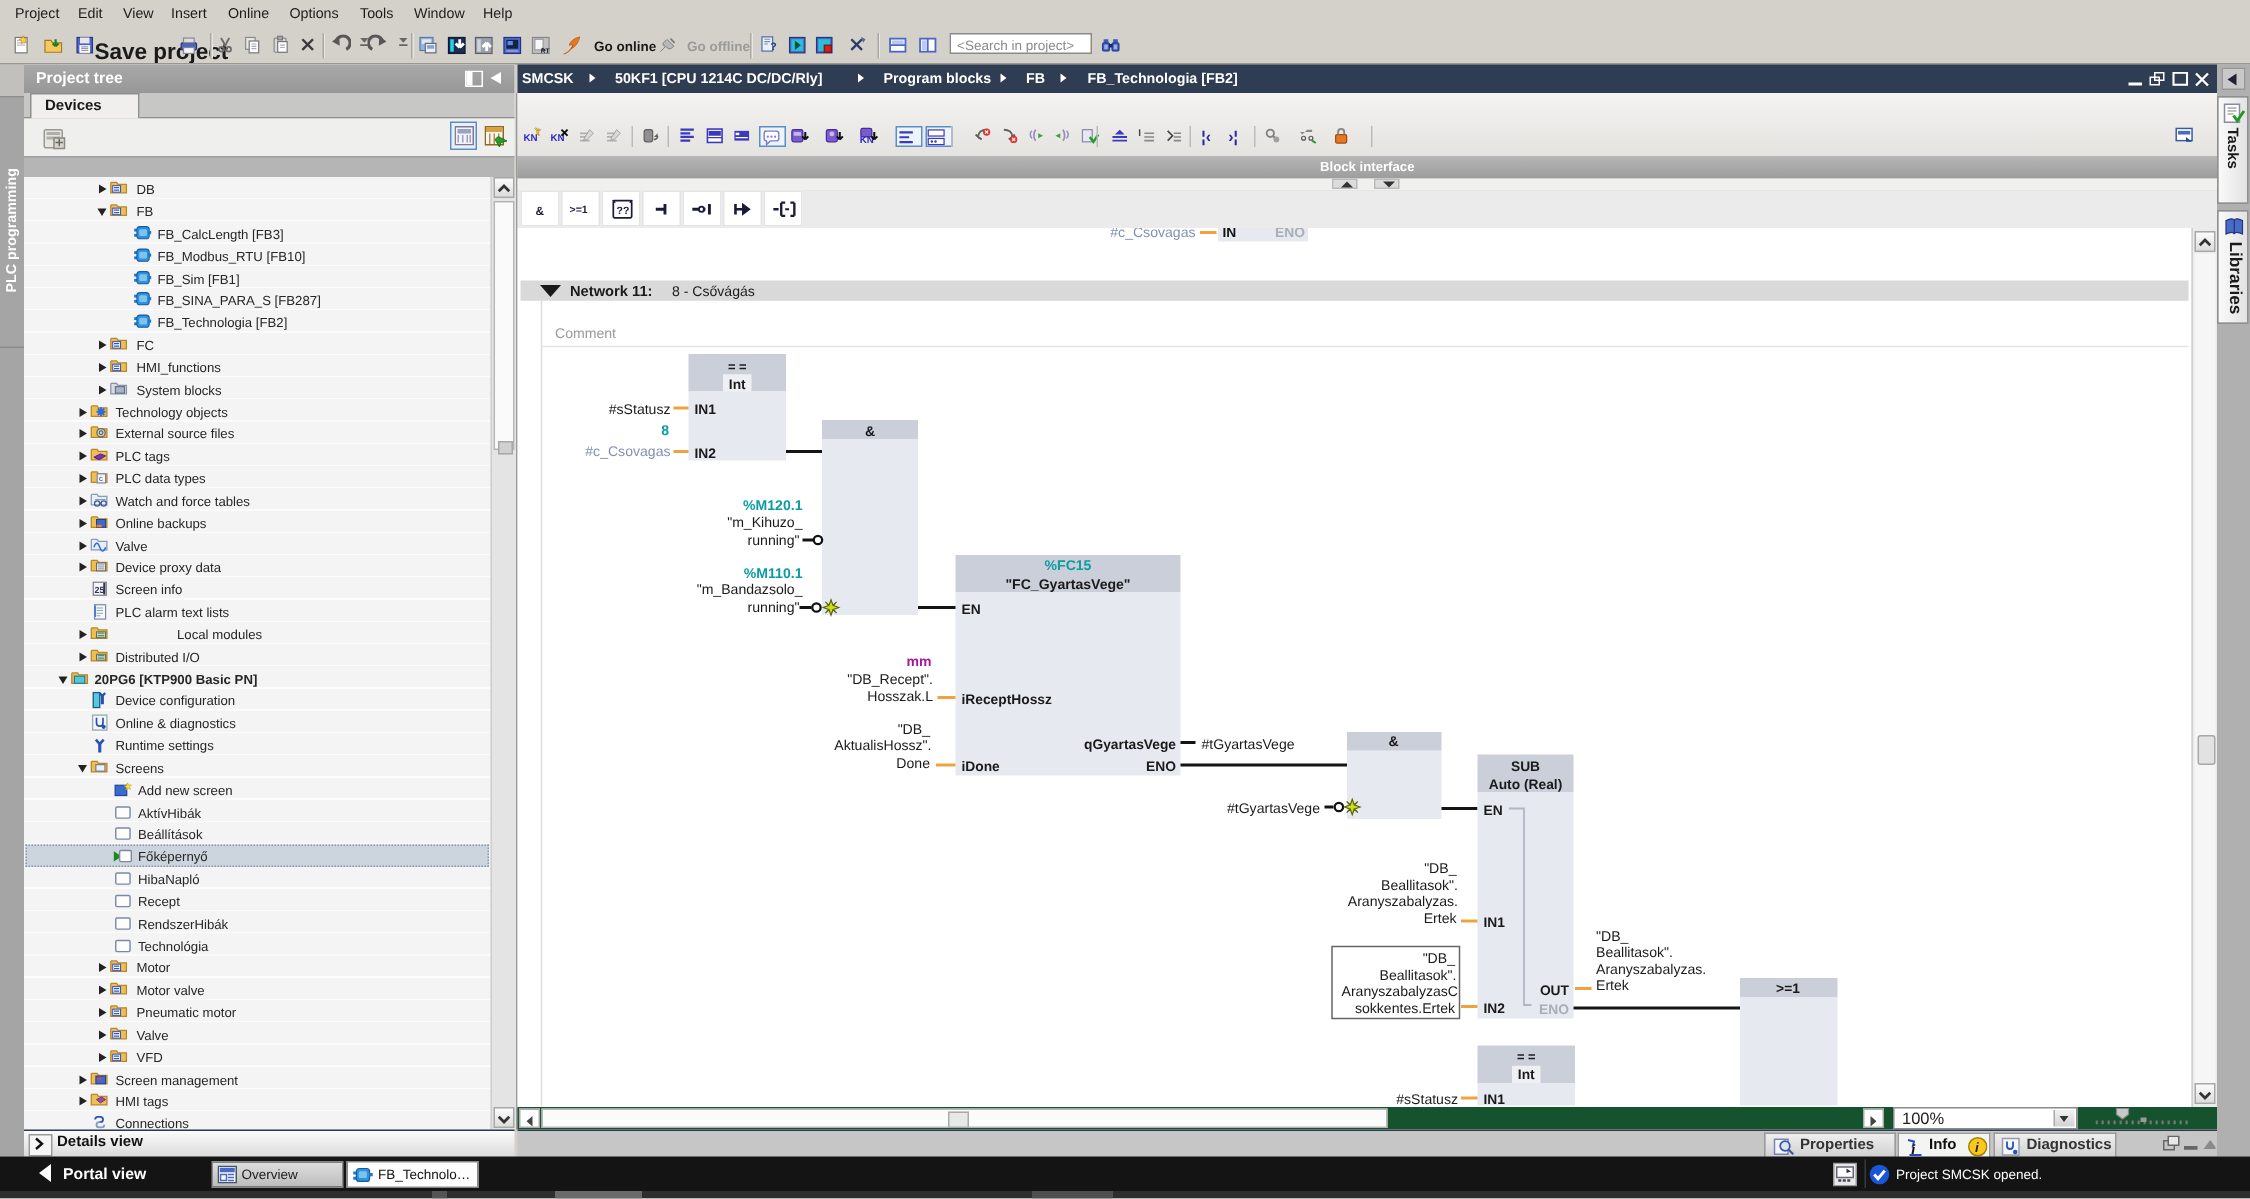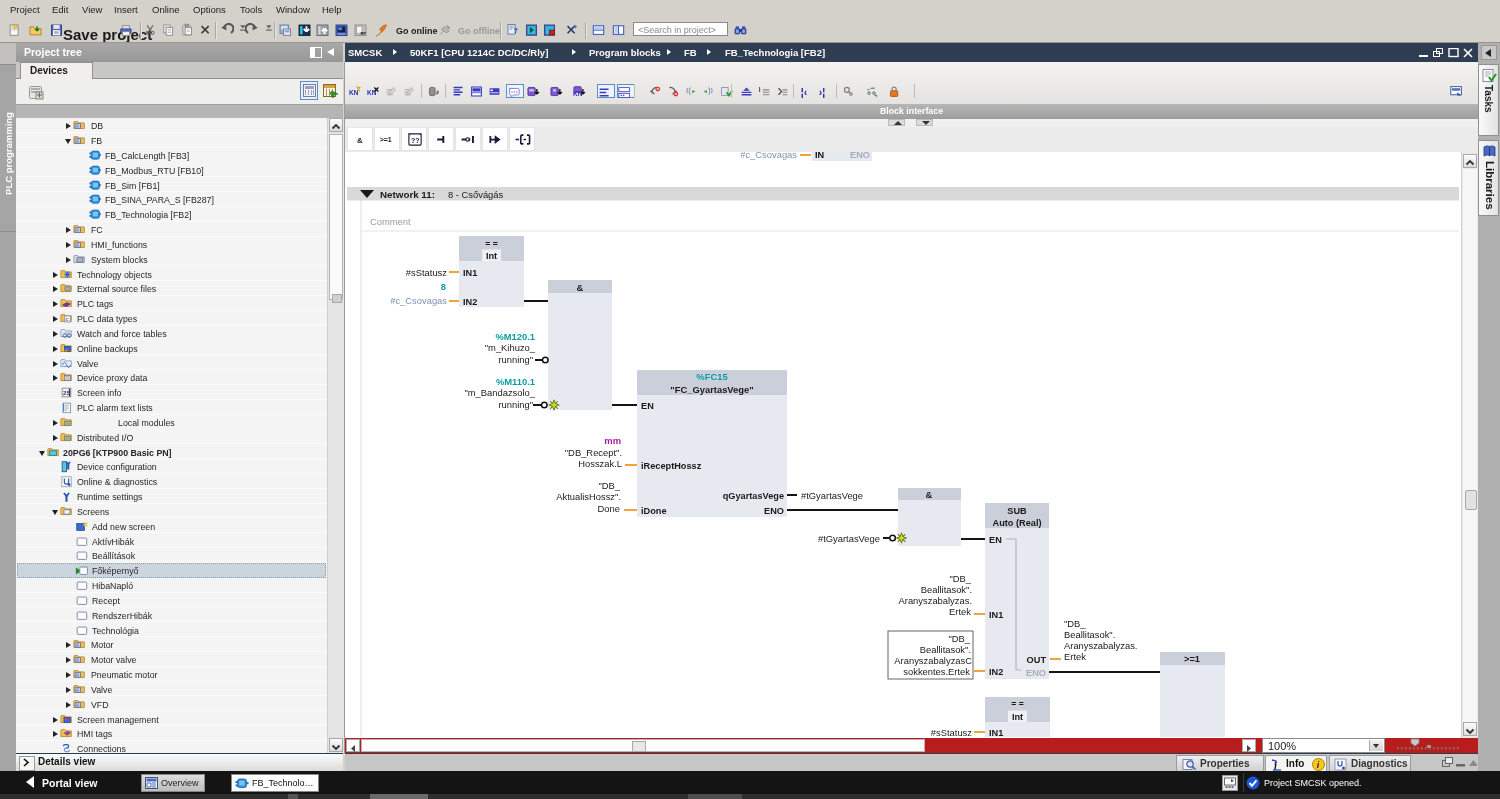--- a/index.html
+++ b/index.html
@@ -40,21 +40,21 @@
 #edtoolbar{left:345px;top:62px;width:1133px;height:42px;background:linear-gradient(#f4f3f1,#e4e3e0);border-bottom:1px solid #c6c6c6;}
 #blockif{left:345px;top:104px;width:1133px;height:15px;background:linear-gradient(#b6b6b6,#9d9d9d);color:#fff;font-size:8.8px;font-weight:bold;text-align:center;line-height:15px;}
 #collapserow{left:345px;top:119px;width:1133px;height:8px;background:#f0f0ef;}
 #favbar{left:345px;top:127px;width:1133px;height:25px;background:#ebebeb;}
 .favb{position:absolute;top:0px;width:26px;height:24px;background:#fff;border:1px solid #e4e4e4;box-sizing:border-box;color:#1a1a38;text-align:center;}
 
 #canvas{left:345px;top:152px;width:1116px;height:586px;background:#fff;overflow:hidden;}
 
 #evsb{left:1461px;top:152px;width:17px;height:601px;background:#ebebeb;border-left:1px solid #d0d0d0;}
 
-#ehrow{left:345px;top:738px;width:1133px;height:15px;background:#b91c1c;}
+#ehrow{left:345px;top:738px;width:1133px;height:15px;background:#14532d;}
 
 #btabs{left:345px;top:753px;width:1133px;height:18px;background:#c6c6c6;border-top:1px solid #2c3a4e;}
 .btab{position:absolute;top:1px;height:17px;background:linear-gradient(#efefef,#cfcfcf);border:1px solid #9a9a9a;border-bottom:none;box-sizing:border-box;font-size:10px;font-weight:bold;color:#333;}
 
 #rsb{left:1478px;top:43px;width:22px;height:728px;background:#b0b0b0;}
 .rtab{position:absolute;left:0px;width:21px;background:linear-gradient(90deg,#fafafa,#e2e2e2);border:1px solid #909090;box-sizing:border-box;}
 .vtext{writing-mode:vertical-rl;font-size:10px;font-weight:bold;color:#1a1a1a;}
 
 #statusbar{left:0;top:771px;width:1500px;height:23px;background:#141414;color:#fff;}
 #taskstrip{left:0;top:794px;width:1500px;height:5px;background:#2e2e2e;}
@@ -1041,21 +1041,21 @@
         <svg style="position:absolute;left:3px;top:3px" width="15" height="15">
           <path d="M2 3c3-1.5 5-1.5 5.5 0v9c-.5-1.5-2.5-1.5-5.5 0zM13 3c-3-1.5-5-1.5-5.5 0v9c.5-1.5 2.5-1.5 5.5 0z" fill="#4a6ac8" stroke="#22347a" stroke-width="0.8"></path>
         </svg>
         <div class="vtext" style="position:absolute;left:4.5px;top:20px;font-size:11.5px;">Libraries</div>
       </div>
     </div>
 
 <div class="abs" id="statusbar">
       <div style="position:absolute;left:26px;top:5px;width:0;height:0;border-right:8px solid #fff;border-top:6px solid transparent;border-bottom:6px solid transparent;"></div>
       <span style="position:absolute;left:42px;top:6px;font-size:10.5px;font-weight:bold;">Portal view</span>
-      <div style="position:absolute;left:141px;top:3px;width:64px;height:18px;background:linear-gradient(#dedede,#bdbdbd);border:1px solid #888;box-sizing:border-box;color:#222;font-size:9px;">
+      <div style="position:absolute;left:141px;top:3px;width:88px;height:18px;background:linear-gradient(#dedede,#bdbdbd);border:1px solid #888;box-sizing:border-box;color:#222;font-size:9px;">
         <svg style="position:absolute;left:3px;top:2px" width="13" height="12">
           <rect x="0.5" y="0.5" width="12" height="11" fill="#f8f8f8" stroke="#456"></rect>
           <rect x="1.5" y="1.5" width="10" height="3" fill="#4a6ac8"></rect>
           <path d="M2 6h4v4H2zM7 6h4M7 8h4M7 10h4" stroke="#4a6ac8" fill="none"></path>
         </svg>
         <span style="position:absolute;left:19px;top:3px">Overview</span>
       </div>
       <div style="position:absolute;left:231px;top:3px;width:88px;height:18px;background:#fdfdfd;border:1px solid #888;box-sizing:border-box;color:#111;font-size:9px;">
         <svg style="position:absolute;left:3px;top:3px" width="14" height="11">
           <rect x="0.5" y="3" width="2.5" height="2" fill="#2277cc"></rect>

